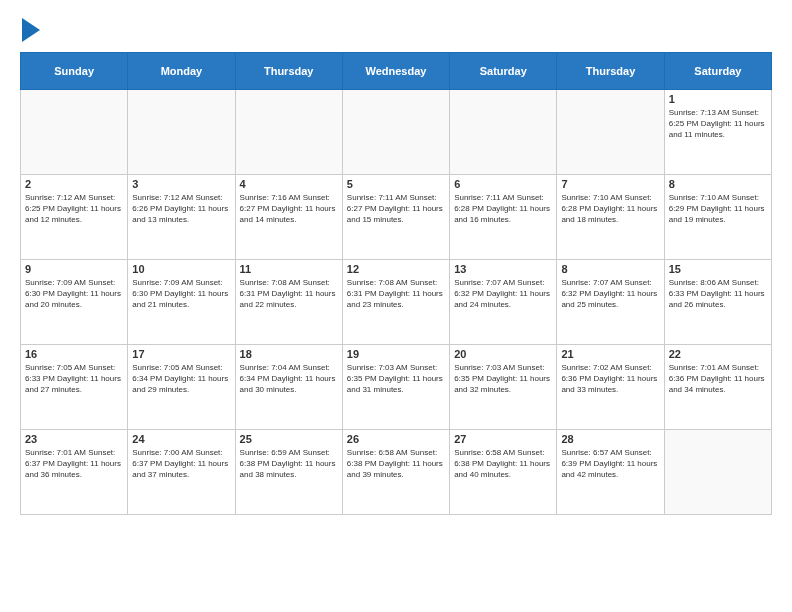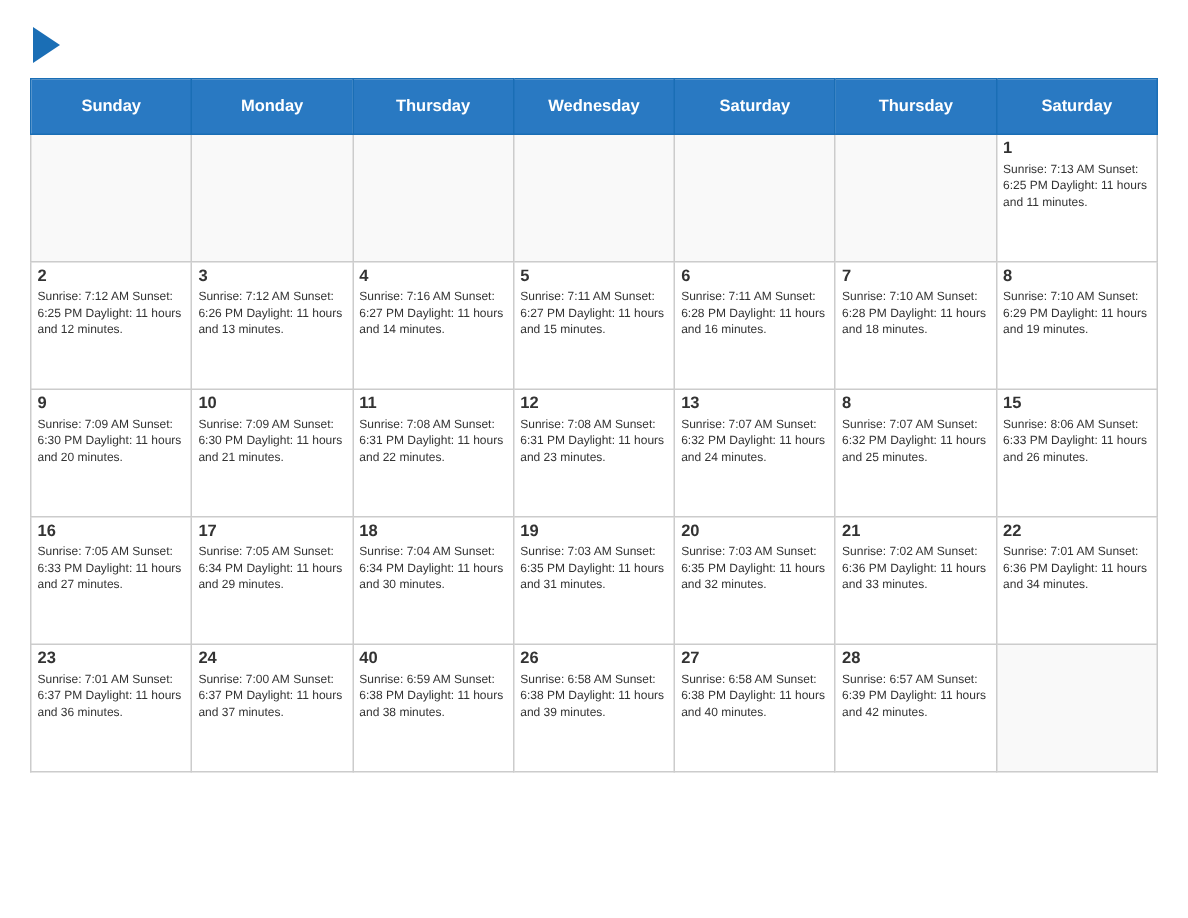--- a/index.html
+++ b/index.html
@@ -300,21 +300,21 @@
 and 36 minutes.</div>
           </td>
           <td>
             <span class="day-num">24</span>
             <div class="day-info">Sunrise: 7:00 AM
 Sunset: 6:37 PM
 Daylight: 11 hours
 and 37 minutes.</div>
           </td>
           <td>
-            <span class="day-num">40</span>
+            <span class="day-num">25</span>
             <div class="day-info">Sunrise: 6:59 AM
 Sunset: 6:38 PM
 Daylight: 11 hours
 and 38 minutes.</div>
           </td>
           <td>
             <span class="day-num">26</span>
             <div class="day-info">Sunrise: 6:58 AM
 Sunset: 6:38 PM
 Daylight: 11 hours

